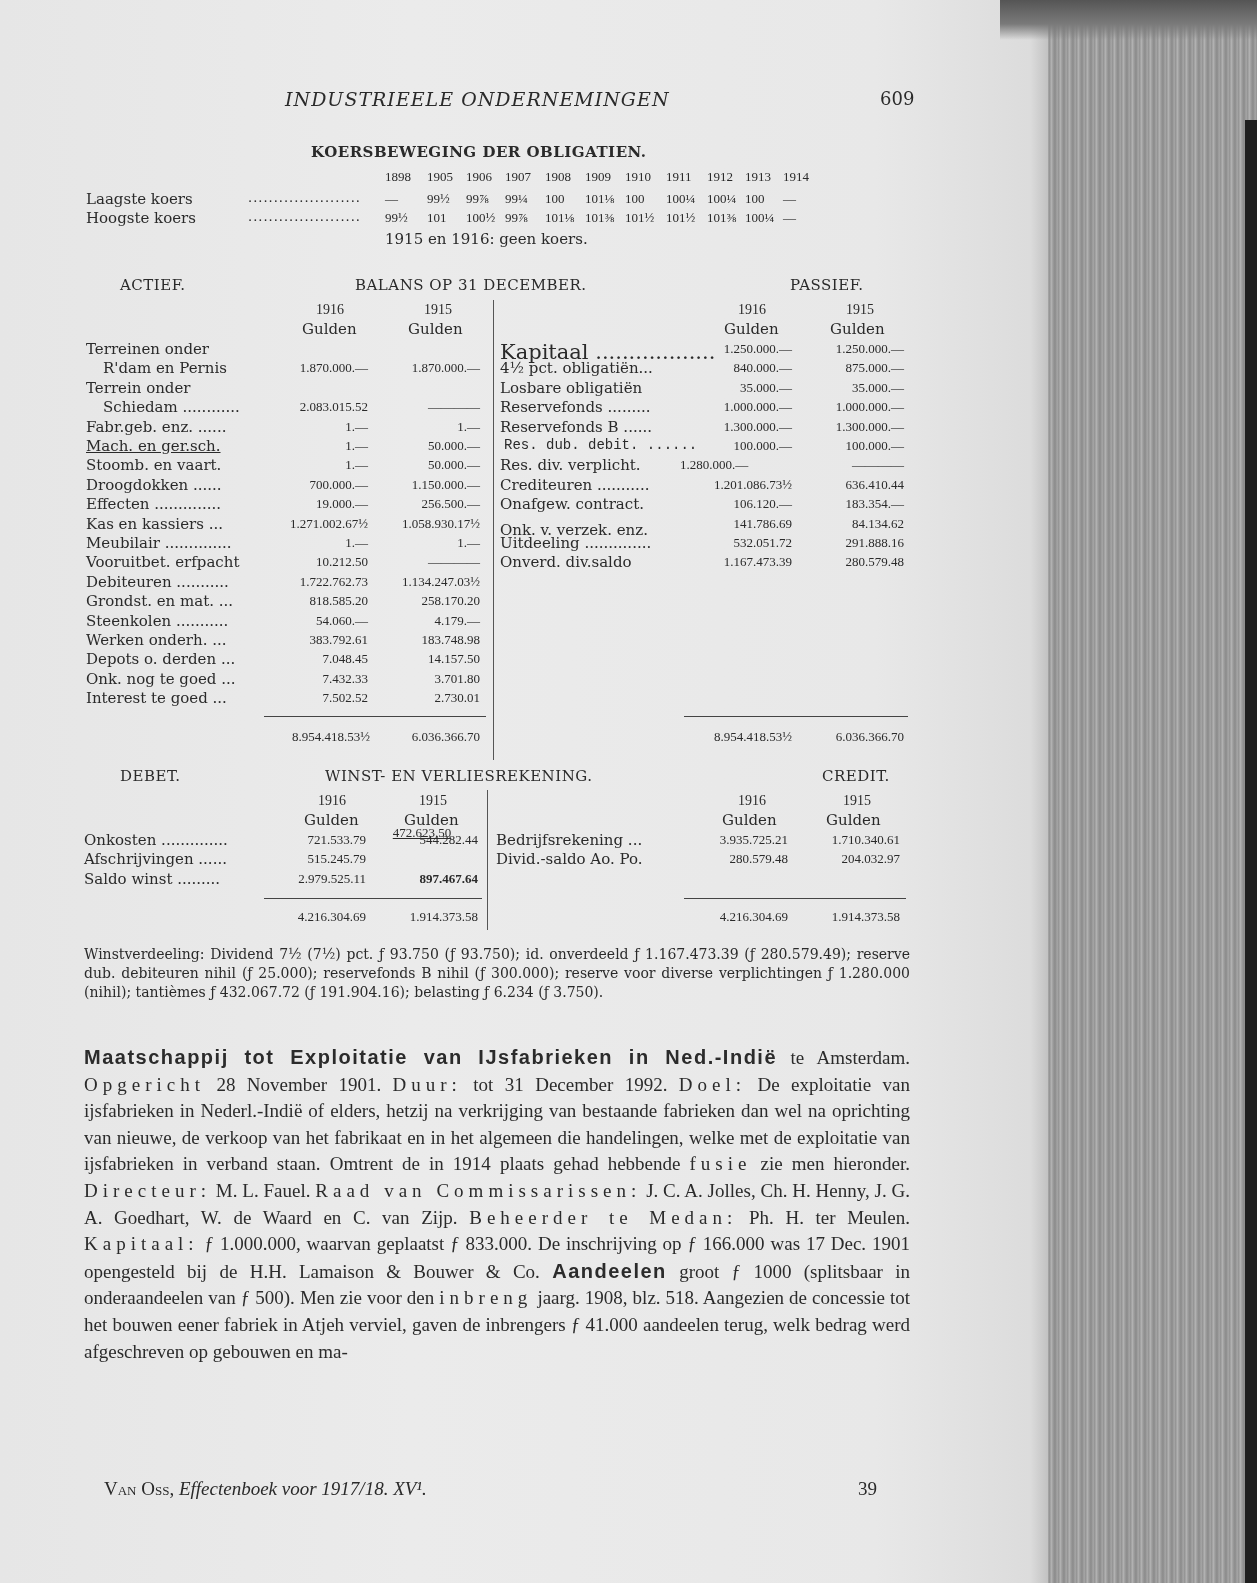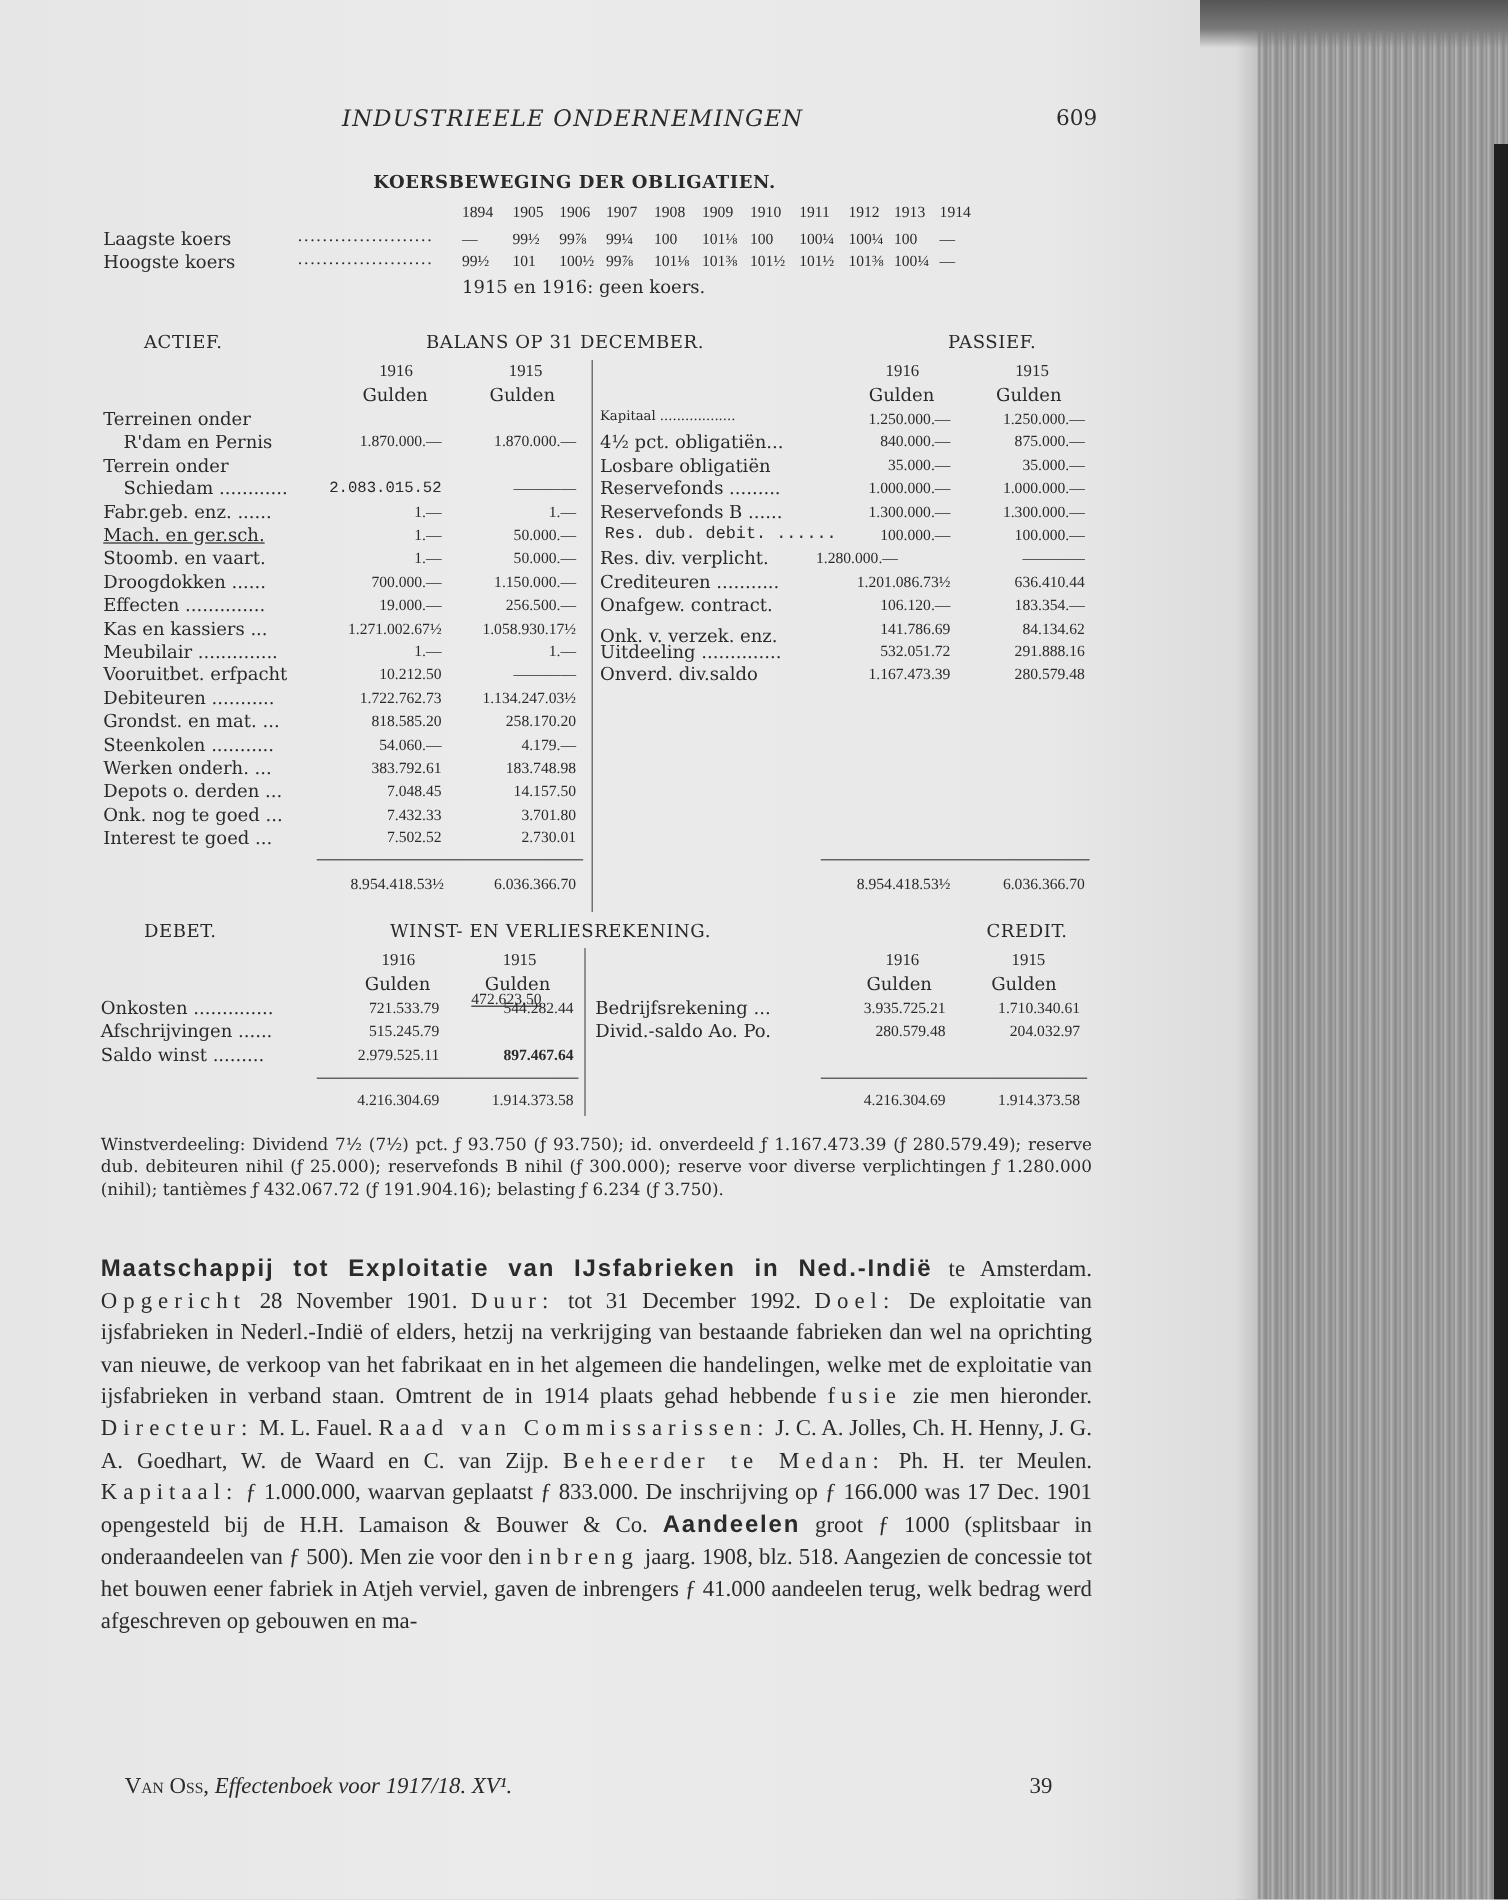--- a/index.html
+++ b/index.html
@@ -59,21 +59,21 @@
 <div class="stack"></div>
 <div class="stack-fold"></div>
 <div class="stack-top"></div>
 <div class="stack-edge-dark"></div>
 
 <div class="abs running-head">INDUSTRIEELE ONDERNEMINGEN</div>
 <div class="abs page-num">609</div>
 
 <div class="abs title-caps" style="left:311px; top:143px; font-weight:bold;">KOERSBEWEGING DER OBLIGATIEN.</div>
 <div id="bond-years">
-    <div class="abs num" style="left:385px; top:169px;">1894</div>
+    <div class="abs num" style="left:385px; top:169px;">1898</div>
     <div class="abs num" style="left:427px; top:169px;">1905</div>
     <div class="abs num" style="left:466px; top:169px;">1906</div>
     <div class="abs num" style="left:505px; top:169px;">1907</div>
     <div class="abs num" style="left:545px; top:169px;">1908</div>
     <div class="abs num" style="left:585px; top:169px;">1909</div>
     <div class="abs num" style="left:625px; top:169px;">1910</div>
     <div class="abs num" style="left:666px; top:169px;">1911</div>
     <div class="abs num" style="left:707px; top:169px;">1912</div>
     <div class="abs num" style="left:745px; top:169px;">1913</div>
     <div class="abs num" style="left:783px; top:169px;">1914</div>
@@ -124,21 +124,21 @@
     <div class="abs" style="left:86px; top:340px; font-size:15px;">Terreinen onder</div>
     <div class="abs num" style="left:260px; width:108px; text-align:right; top:341px;"></div>
     <div class="abs num" style="left:368px; width:112px; text-align:right; top:341px;"></div>
     <div class="abs" style="left:103px; top:359.4px; font-size:15px;">R'dam en Pernis</div>
     <div class="abs num" style="left:260px; width:108px; text-align:right; top:360.4px;">1.870.000.—</div>
     <div class="abs num" style="left:368px; width:112px; text-align:right; top:360.4px;">1.870.000.—</div>
     <div class="abs" style="left:86px; top:378.8px; font-size:15px;">Terrein onder</div>
     <div class="abs num" style="left:260px; width:108px; text-align:right; top:379.8px;"></div>
     <div class="abs num" style="left:368px; width:112px; text-align:right; top:379.8px;"></div>
     <div class="abs" style="left:103px; top:398.2px; font-size:15px;">Schiedam ............</div>
-    <div class="abs num" style="left:260px; width:108px; text-align:right; top:399.2px;font-family:Liberation Mono, monospace;">2.083.015.52</div>
+    <div class="abs num" style="left:260px; width:108px; text-align:right; top:399.2px;">2.083.015.52</div>
     <div class="abs num" style="left:368px; width:112px; text-align:right; top:399.2px;">————</div>
     <div class="abs" style="left:86px; top:417.6px; font-size:15px;">Fabr.geb. enz. ......</div>
     <div class="abs num" style="left:260px; width:108px; text-align:right; top:418.6px;">1.—</div>
     <div class="abs num" style="left:368px; width:112px; text-align:right; top:418.6px;">1.—</div>
     <div class="abs" style="left:86px; top:437px; font-size:15px;text-decoration:underline;">Mach. en ger.sch.</div>
     <div class="abs num" style="left:260px; width:108px; text-align:right; top:438px;">1.—</div>
     <div class="abs num" style="left:368px; width:112px; text-align:right; top:438px;">50.000.—</div>
     <div class="abs" style="left:86px; top:456.4px; font-size:15px;">Stoomb. en vaart.</div>
     <div class="abs num" style="left:260px; width:108px; text-align:right; top:457.4px;">1.—</div>
     <div class="abs num" style="left:368px; width:112px; text-align:right; top:457.4px;">50.000.—</div>
@@ -174,21 +174,21 @@
     <div class="abs num" style="left:368px; width:112px; text-align:right; top:651.4px;">14.157.50</div>
     <div class="abs" style="left:86px; top:669.8px; font-size:15px;">Onk. nog te goed ...</div>
     <div class="abs num" style="left:260px; width:108px; text-align:right; top:670.8px;">7.432.33</div>
     <div class="abs num" style="left:368px; width:112px; text-align:right; top:670.8px;">3.701.80</div>
     <div class="abs" style="left:86px; top:689.2px; font-size:15px;">Interest te goed ...</div>
     <div class="abs num" style="left:260px; width:108px; text-align:right; top:690.2px;">7.502.52</div>
     <div class="abs num" style="left:368px; width:112px; text-align:right; top:690.2px;">2.730.01</div>
     <div class="hline" style="left:264px; top:716px; width:222px;"></div>
     <div class="abs num" style="left:260px; width:110px; text-align:right; top:729px;">8.954.418.53½</div>
     <div class="abs num" style="left:368px; width:112px; text-align:right; top:729px;">6.036.366.70</div>
-    <div class="abs" style="left:500px; top:340px; font-size:11px;">Kapitaal ..................</div>
+    <div class="abs" style="left:500px; top:340px; font-size:21px;">Kapitaal ..................</div>
     <div class="abs num" style="left:680px; width:112px; text-align:right; top:341px;">1.250.000.—</div>
     <div class="abs num" style="left:792px; width:112px; text-align:right; top:341px;">1.250.000.—</div>
     <div class="abs" style="left:500px; top:359.4px; font-size:15px;">4½ pct. obligatiën...</div>
     <div class="abs num" style="left:680px; width:112px; text-align:right; top:360.4px;">840.000.—</div>
     <div class="abs num" style="left:792px; width:112px; text-align:right; top:360.4px;">875.000.—</div>
     <div class="abs" style="left:500px; top:378.8px; font-size:15px;">Losbare obligatiën</div>
     <div class="abs num" style="left:680px; width:112px; text-align:right; top:379.8px;">35.000.—</div>
     <div class="abs num" style="left:792px; width:112px; text-align:right; top:379.8px;">35.000.—</div>
     <div class="abs" style="left:500px; top:398.2px; font-size:15px;">Reservefonds .........</div>
     <div class="abs num" style="left:680px; width:112px; text-align:right; top:399.2px;">1.000.000.—</div>

